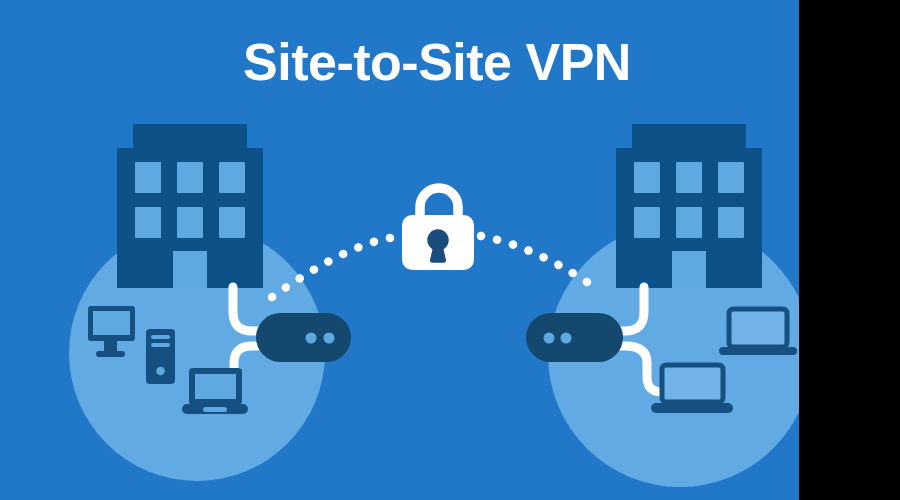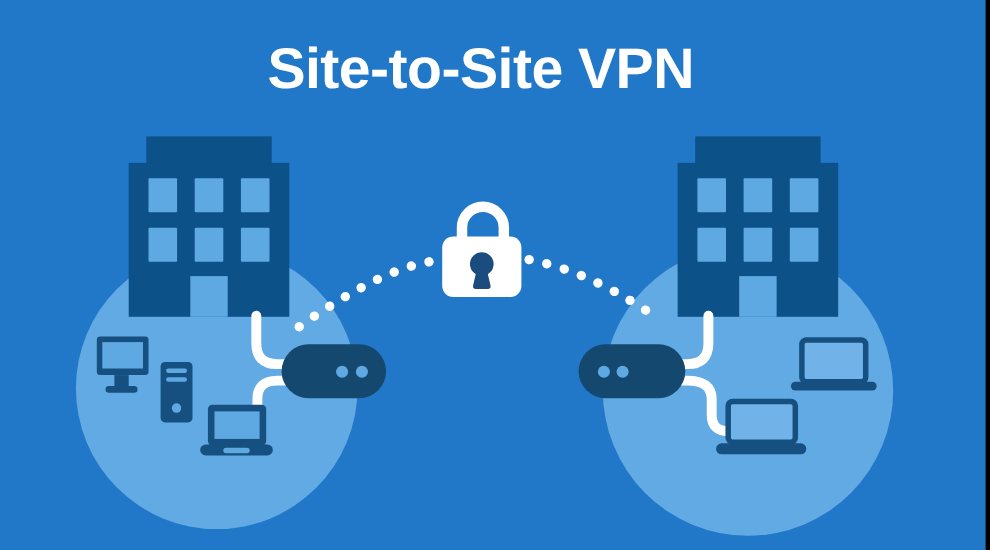--- a/index.html
+++ b/index.html
@@ -1,16 +1,16 @@
 <!DOCTYPE html>
 <html style="--background: #2278C8; --circle: #62AAE3; --building: #0D5189; --window: #5FA9E3; --device: #155080; --screen: #5FA9E3; --router: #14486F; --routerDot: #5FA9E3; --laptopScreen: #71B3E8; --cable: #FFFFFF; --tunnelDot: #FFFFFF; --lock: #FFFFFF; --keyhole: #1A4C7E; --titleColor: #FFFFFF;"><head>
 <meta charset="utf-8">
 <style>
   html,body{margin:0;padding:0;background:#000;}
-  .stage{position:relative;width:896px;height:500px;overflow:hidden;}
+  .stage{position:relative;width:799px;height:500px;overflow:hidden;}
   svg{display:block;}
   .f-bg{fill:var(--background);}
   .f-circle{fill:var(--circle);}
   .f-building{fill:var(--building);}
   .f-window{fill:var(--window);}
   .f-device{fill:var(--device);}
   .f-screen{fill:var(--screen);}
   .f-router{fill:var(--router);}
   .f-routerdot{fill:var(--routerDot);}
   .f-lock{fill:var(--lock);}

